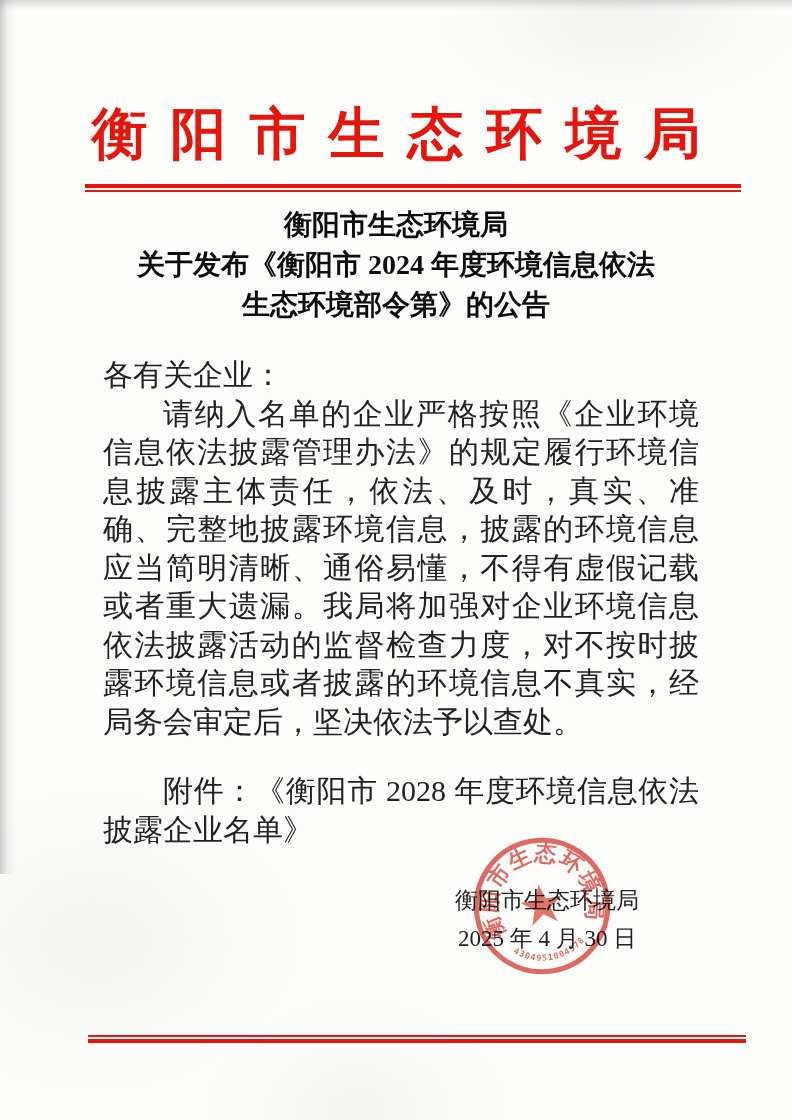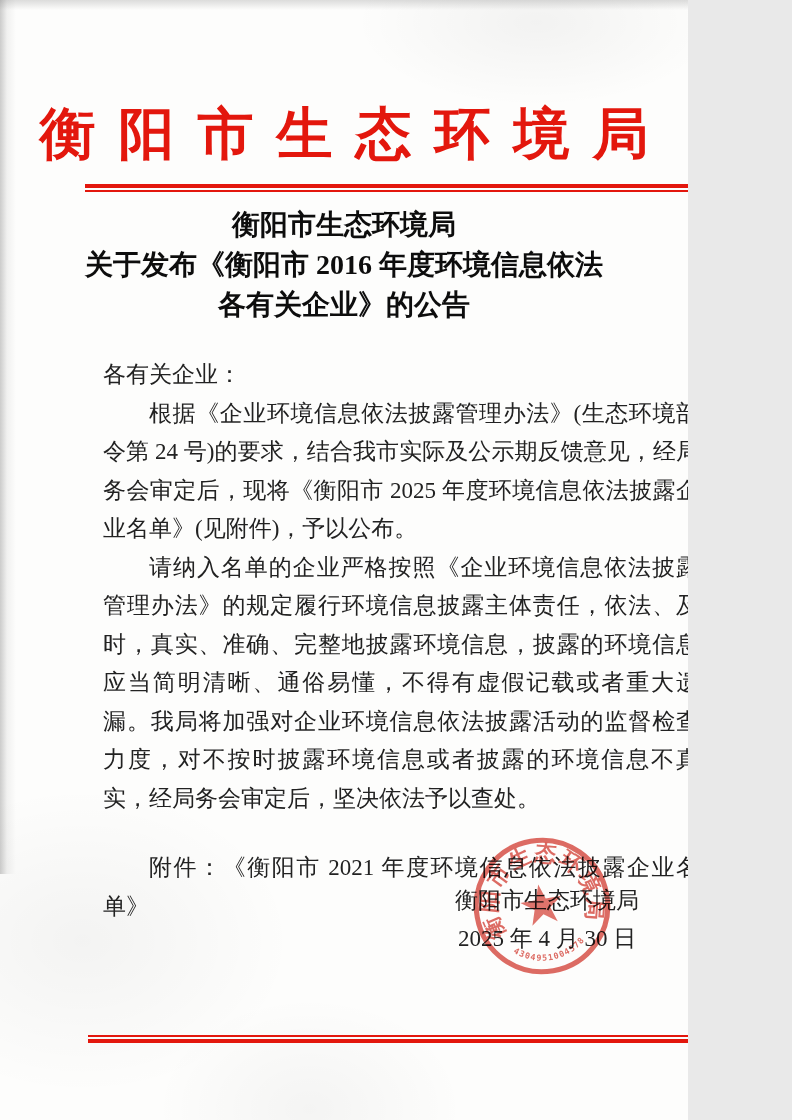--- a/index.html
+++ b/index.html
@@ -1,18 +1,18 @@
 <!DOCTYPE html>
 <html><head>
 <meta charset="utf-8">
 <style>
   html,body{margin:0;padding:0;background:#e9e9e9;}
   .page{
     position:relative;
-    width:688px;height:1120px;
+    width:792px;height:1120px;
     margin:0;
     overflow:hidden;
     font-family:"Liberation Serif","DejaVu Serif",serif;
     color:#1f1f1f;
     background:
       radial-gradient(ellipse 260px 120px at 78% 2%, rgba(0,0,0,0.045), transparent 70%),
       radial-gradient(ellipse 300px 220px at 12% 84%, rgba(0,0,0,0.040), transparent 70%),
       radial-gradient(ellipse 220px 160px at 45% 99%, rgba(0,0,0,0.035), transparent 70%),
       #fdfdfc;
   }
@@ -45,21 +45,21 @@
     position:absolute;top:205px;left:0;width:100%;
     margin:0;
     text-align:center;
     font-size:28px;line-height:40px;
     font-weight:bold;
     color:#0d0d0d;
   }
   .doc-title div{white-space:nowrap;}
   .body-text{
     position:absolute;left:103px;top:356px;width:596px;
-    font-size:23px;line-height:38.5px;
+    font-size:30px;line-height:38.5px;
     text-align:justify;
     color:#222;
   }
   .body-text p{margin:0;}
   .body-text p.indent{text-indent:2em;}
   .attachment{margin-top:31px !important;}
   .signoff{
     position:absolute;left:455px;top:882px;
     font-size:23px;line-height:38px;
     color:#222;
@@ -90,29 +90,28 @@
   <h1 class="letterhead">衡阳市生态环境局</h1>
 
   <div class="red-rule">
     <div class="thick"></div>
     <div class="gap"></div>
     <div class="thin"></div>
   </div>
 
   <h2 class="doc-title">
     <div>衡阳市生态环境局</div>
-    <div>关于发布《衡阳市 2016 年度环境信息依法</div>
-    <div>各有关企业》的公告</div>
+    <div>关于发布《衡阳市 2024 年度环境信息依法</div>
+    <div>生态环境部令第》的公告</div>
   </h2>
 
   <section class="body-text">
     <p class="salutation">各有关企业：</p>
-    <p class="indent">根据《企业环境信息依法披露管理办法》(生态环境部令第 24 号)的要求，结合我市实际及公示期反馈意见，经局务会审定后，现将《衡阳市 2025 年度环境信息依法披露企业名单》(见附件)，予以公布。</p>
     <p class="indent">请纳入名单的企业严格按照《企业环境信息依法披露管理办法》的规定履行环境信息披露主体责任，依法、及时，真实、准确、完整地披露环境信息，披露的环境信息应当简明清晰、通俗易懂，不得有虚假记载或者重大遗漏。我局将加强对企业环境信息依法披露活动的监督检查力度，对不按时披露环境信息或者披露的环境信息不真实，经局务会审定后，坚决依法予以查处。</p>
-    <p class="indent attachment">附件：《衡阳市 2021 年度环境信息依法披露企业名单》</p>
+    <p class="indent attachment">附件：《衡阳市 2028 年度环境信息依法披露企业名单》</p>
   </section>
 
   <div class="signoff">
     <div class="agency">衡阳市生态环境局</div>
     <div class="date">2025 年 4 月 30 日</div>
   </div>
 
   <svg class="seal" viewBox="0 0 200 200" aria-hidden="true">
     <circle cx="100" cy="100" r="90" fill="none" stroke="#d6453b" stroke-width="7" opacity="0.9"></circle>
     <polygon fill="#d6453b" opacity="0.85" points="100,70 106.8,90.7 128.5,90.7 110.9,103.6 117.6,124.3 100,111.5 82.4,124.3 89.1,103.6 71.5,90.7 93.2,90.7"></polygon>

